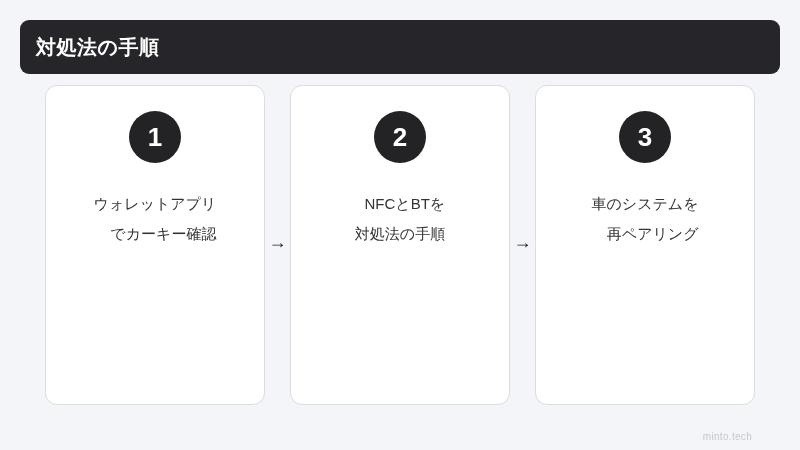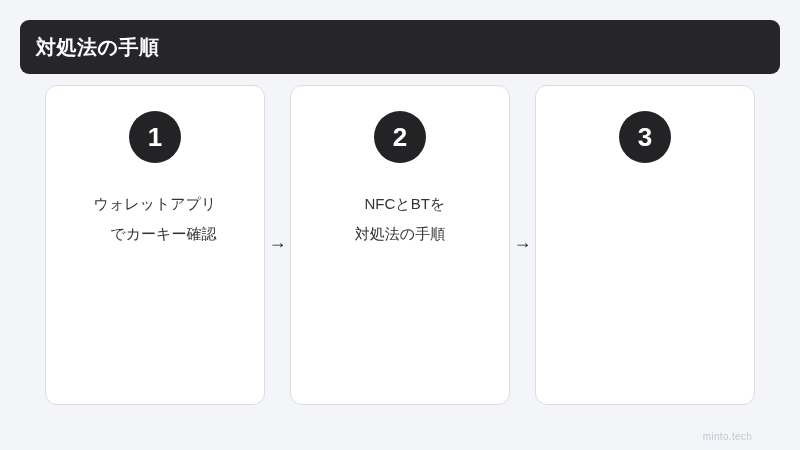--- a/index.html
+++ b/index.html
@@ -136,17 +136,19 @@
     <div class="step-label">NFCとBTを
 対処法の手順</div>
   </div>
 
   <div class="arrow">
     <span class="arrow-glyph">→</span>
   </div>
 
   <div class="step-card">
     <div class="step-badge">3</div>
+    <div class="step-label">車のシステムを
+再ペアリング</div>
   </div>
 
 </div>
 
 <div class="footer-watermark">minto.tech</div>
 
 </body></html>

